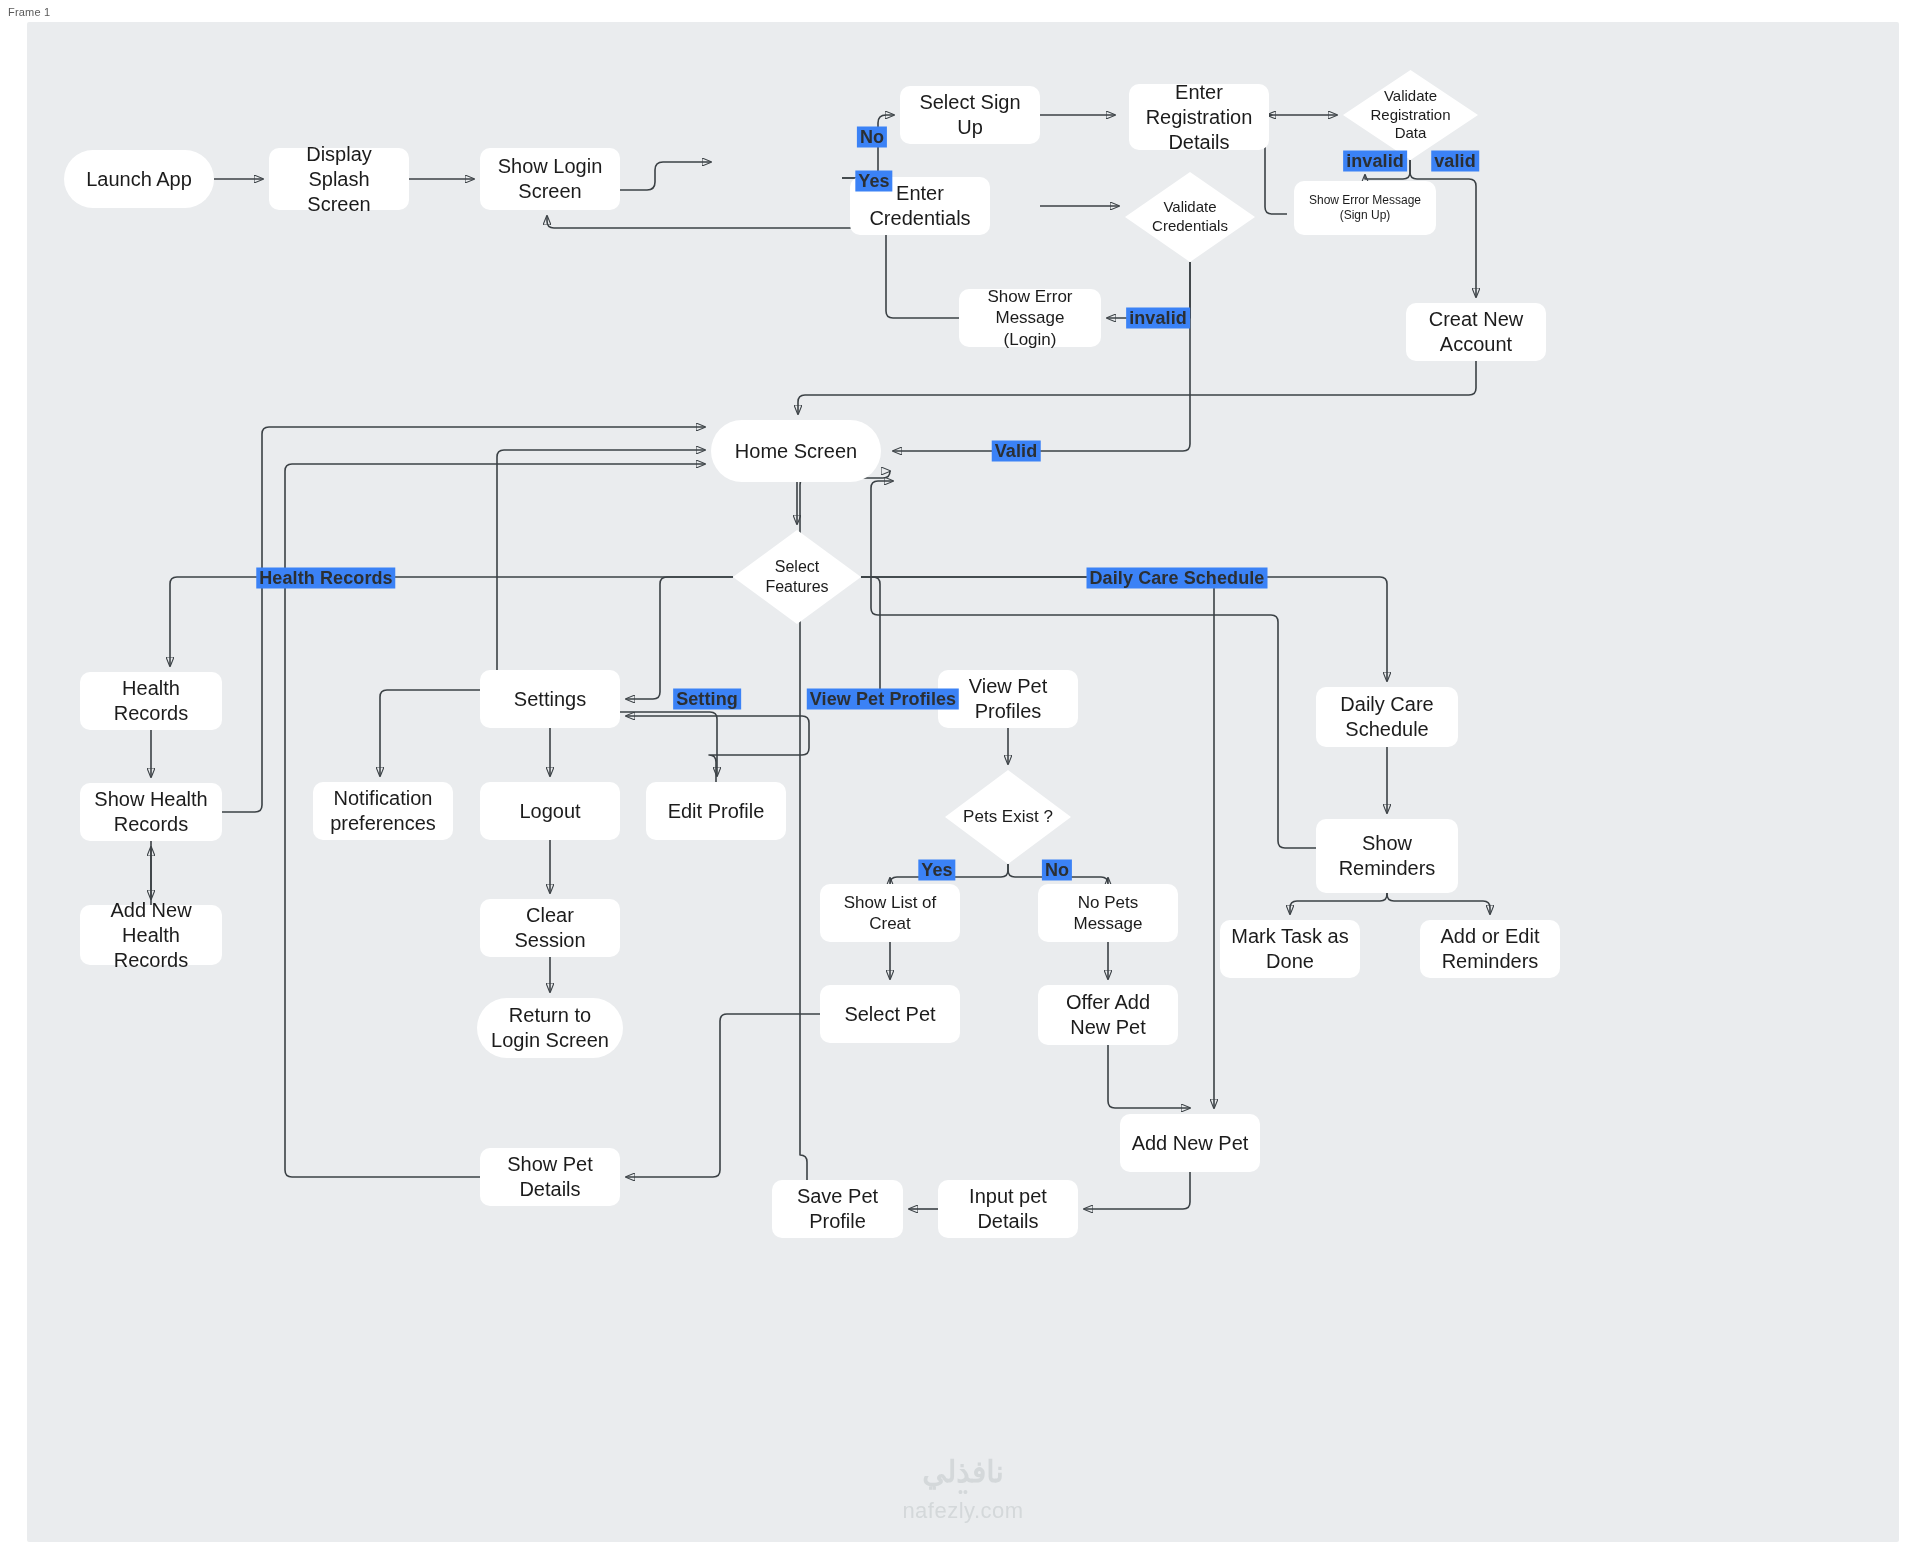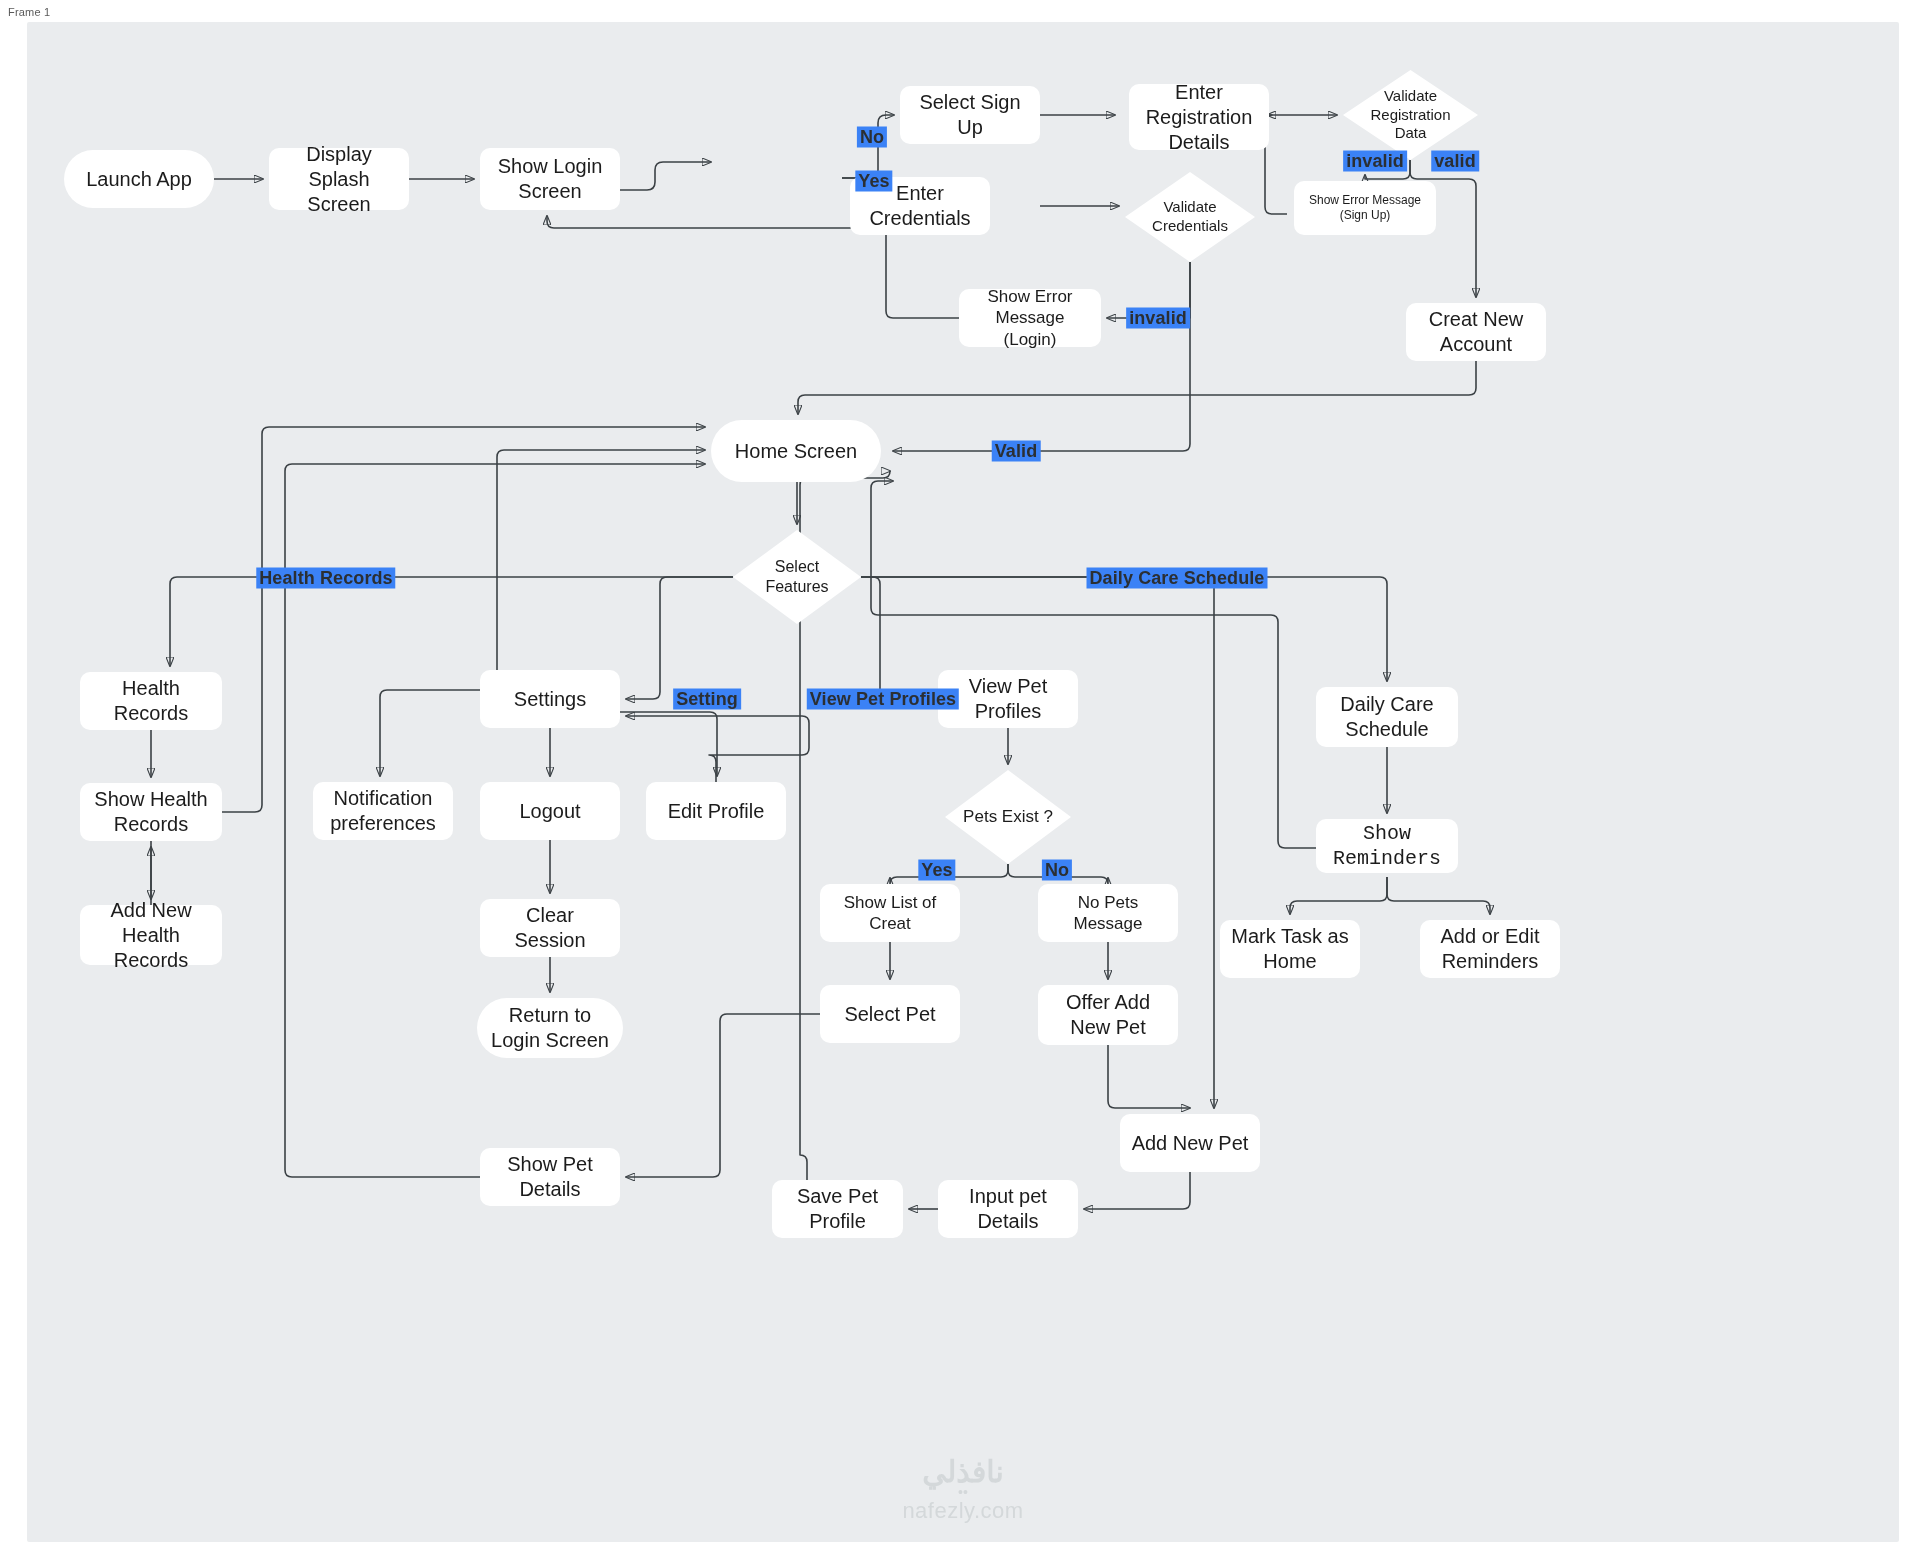--- a/index.html
+++ b/index.html
@@ -329,25 +329,25 @@
     <div class="node rect" style="left:745px;top:1158px;width:131px;height:58px;">
         <span>Save Pet Profile</span>
       </div>
     <div class="node rect" style="left:453px;top:1126px;width:140px;height:58px;">
         <span>Show Pet Details</span>
       </div>
 
     <div class="node rect" style="left:1289px;top:665px;width:142px;height:60px;">
         <span>Daily Care Schedule</span>
       </div>
-    <div class="node rect" style="left:1289px;top:797px;width:142px;height:54px;font-family:Liberation Mono, monospace;">
+    <div class="node rect" style="left:1289px;top:797px;width:142px;height:74px;">
         <span>Show Reminders</span>
       </div>
     <div class="node rect" style="left:1193px;top:898px;width:140px;height:58px;">
-        <span>Mark Task as Home</span>
+        <span>Mark Task as Done</span>
       </div>
     <div class="node rect" style="left:1393px;top:898px;width:140px;height:58px;">
         <span>Add or Edit Reminders</span>
       </div>
 
     <div class="edge-label" style="left:845px;top:115px;">No</div>
     <div class="edge-label" style="left:847px;top:159px;">Yes</div>
     <div class="edge-label" style="left:1348px;top:139px;">invalid</div>
     <div class="edge-label" style="left:1428px;top:139px;">valid</div>
     <div class="edge-label" style="left:1131px;top:296px;">invalid</div>

